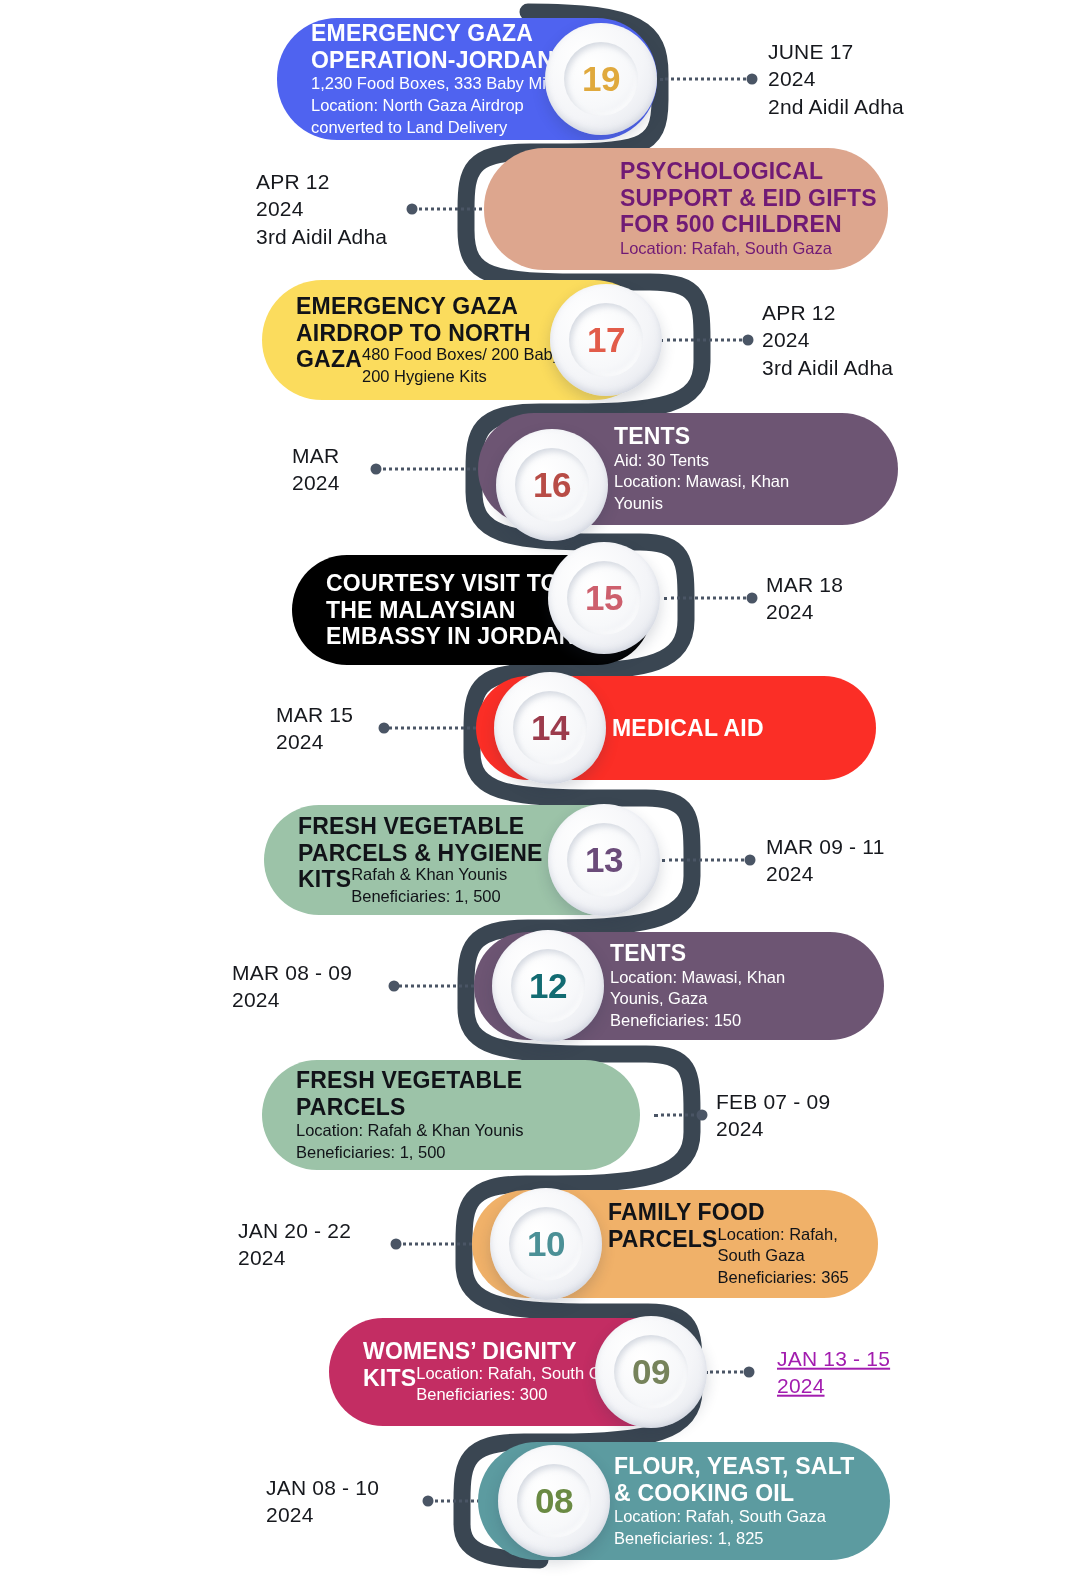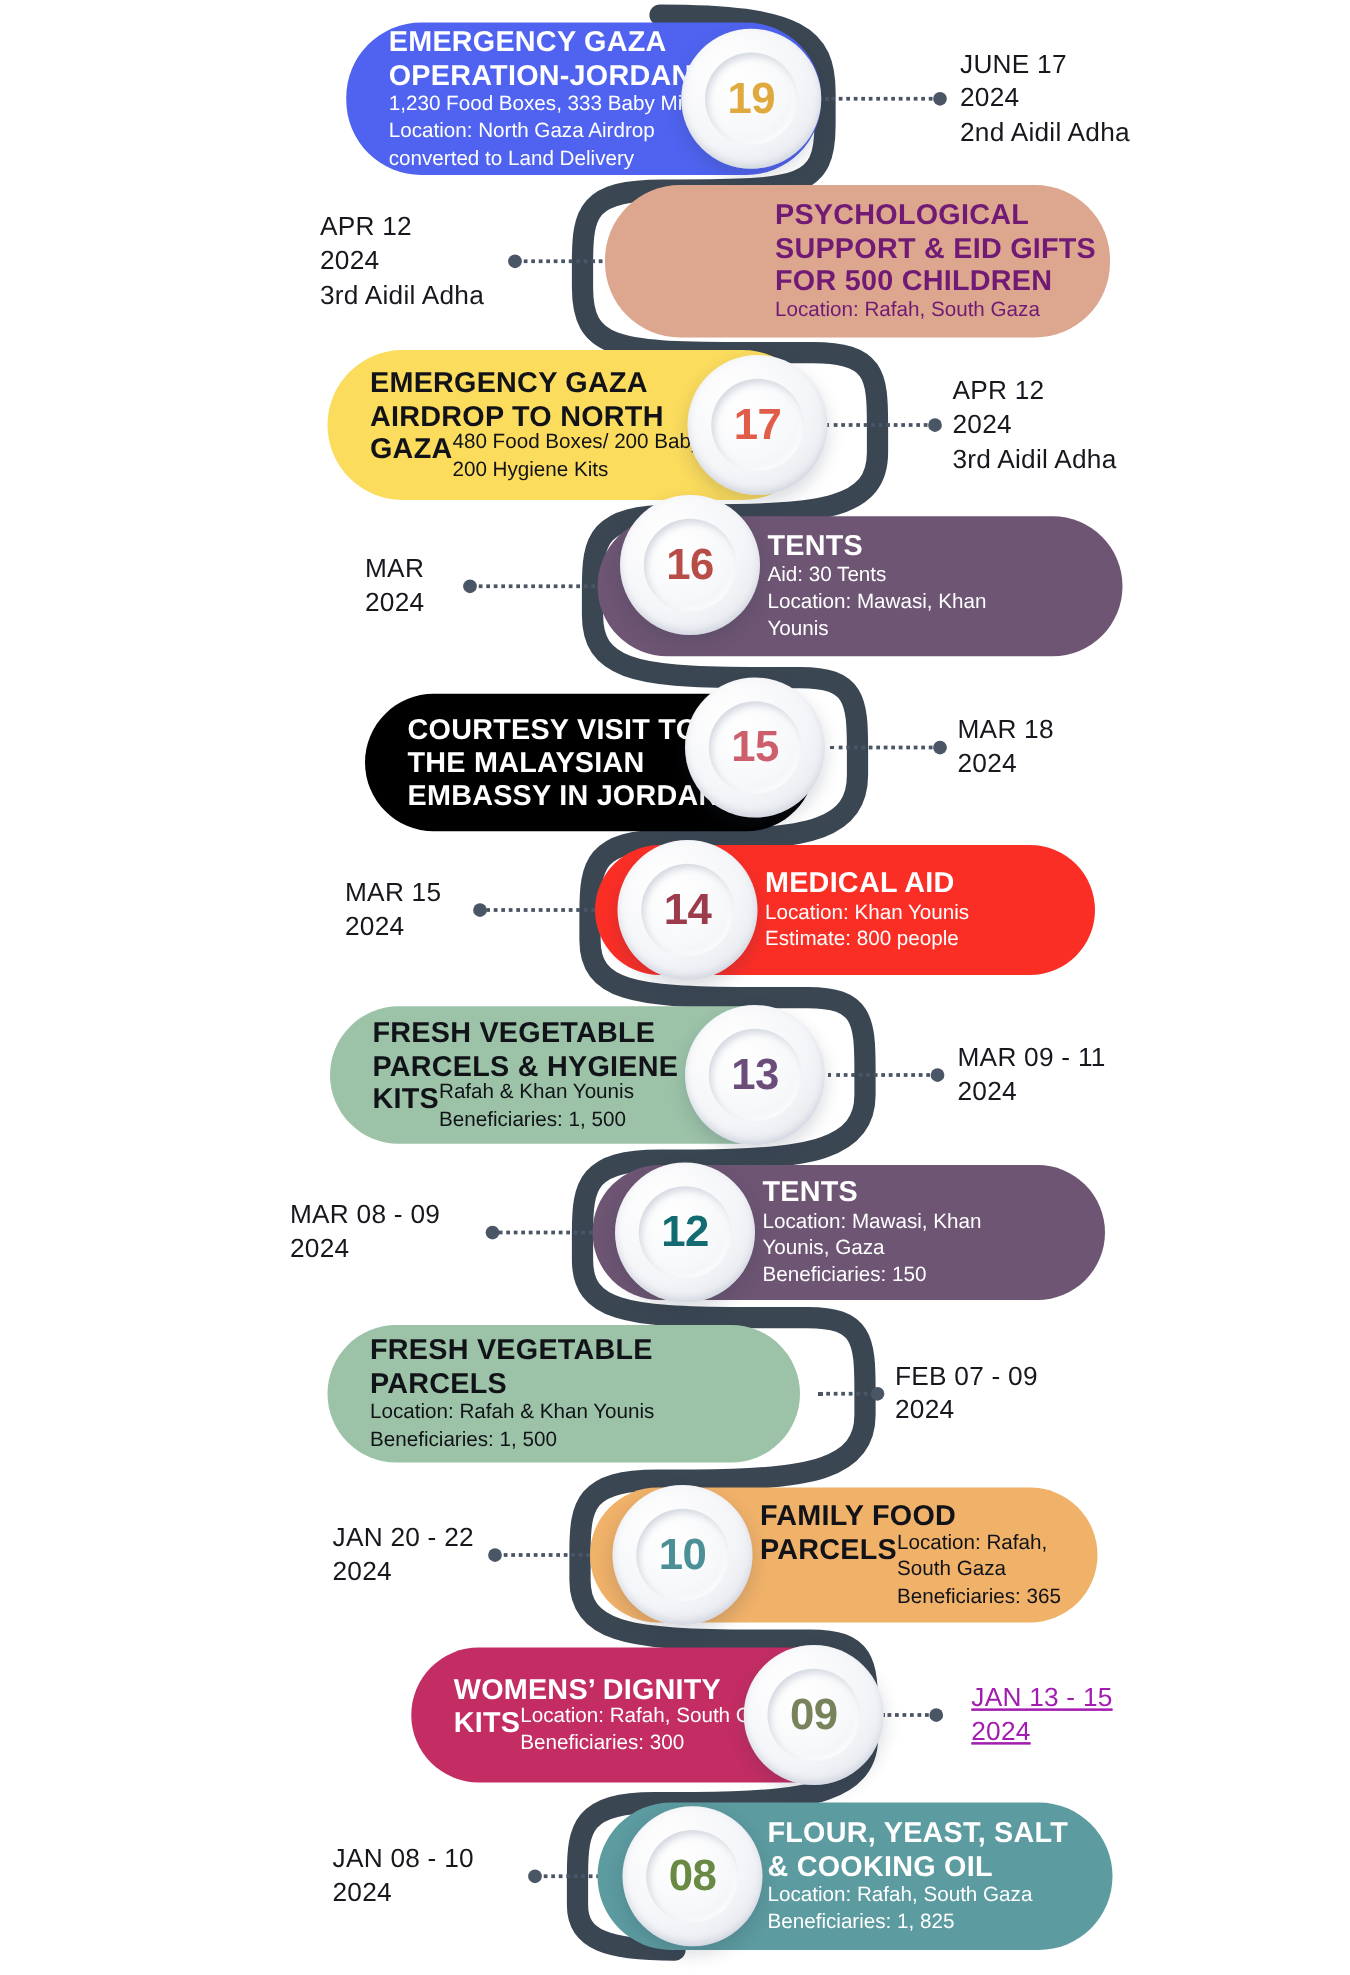--- a/index.html
+++ b/index.html
@@ -228,21 +228,21 @@
       </div>
       <div class="row" style="top: 413px; height: 112px;">
         <div class="pill right" style="left: 478px; width: 420px; height: 112px; background: rgb(109, 85, 115); color: rgb(255, 255, 255); top: 0px;">
           <div class="pill-text">
             <span class="title" style="display: block;">TENTS</span>
             <span class="sub" style="display: block;">Aid: 30 Tents
 Location: Mawasi, Khan
 Younis</span>
           </div>
         </div>
-        <div class="medal" style="left: 496px; top: 39px;">
+        <div class="medal" style="left: 496px; top: 72px;">
           <span class="num" style="color: rgb(184, 76, 70);">16</span>
         </div>
         <div class="conn" style="left: 376px; width: 114px; top: 56px; border-top-color: rgb(74, 85, 101);"></div>
         <div class="dot" style="left: 376px; top: 56px; background: rgb(74, 85, 101);"></div>
         <div class="date l" style="left: 292px; top: 56px; color: rgb(22, 24, 29);">MAR
 2024</div>
       </div>
       <div class="row" style="top: 543px; height: 110px;">
         <div class="pill left" style="left: 292px; width: 360px; height: 110px; background: rgb(0, 0, 0); color: rgb(255, 255, 255); top: 0px; margin-top: 12px;">
           <div class="pill-text">
@@ -256,22 +256,20 @@
         </div>
         <div class="conn" style="left: 664px; width: 88px; top: 55px; border-top-color: rgb(74, 85, 101);"></div>
         <div class="dot" style="left: 752px; top: 55px; background: rgb(74, 85, 101);"></div>
         <div class="date r" style="left: 766px; top: 55px; color: rgb(22, 24, 29);">MAR 18
 2024</div>
       </div>
       <div class="row" style="top: 676px; height: 104px;">
         <div class="pill right" style="left: 476px; width: 400px; height: 104px; background: rgb(251, 46, 38); color: rgb(255, 255, 255); top: 0px;">
           <div class="pill-text">
             <span class="title" style="display: block;">MEDICAL AID</span>
-            <span class="sub" style="display: block;">Location: Khan Younis
-Estimate: 800 people</span>
           </div>
         </div>
         <div class="medal" style="left: 494px; top: 52px;">
           <span class="num" style="color: rgb(156, 59, 76);">14</span>
         </div>
         <div class="conn" style="left: 384px; width: 104px; top: 52px; border-top-color: rgb(74, 85, 101);"></div>
         <div class="dot" style="left: 384px; top: 52px; background: rgb(74, 85, 101);"></div>
         <div class="date l" style="left: 276px; top: 52px; color: rgb(22, 24, 29);">MAR 15
 2024</div>
       </div>
@@ -335,21 +333,21 @@
               <span class="sub" style="display: inline-block; vertical-align: top; margin-top: -2px;">Location: Rafah, South Gaza
 Beneficiaries: 365</span>
             </div>
           </div>
         </div>
         <div class="medal" style="left: 490px; top: 54px;">
           <span class="num" style="color: rgb(75, 144, 150);">10</span>
         </div>
         <div class="conn" style="left: 396px; width: 88px; top: 54px; border-top-color: rgb(74, 85, 101);"></div>
         <div class="dot" style="left: 396px; top: 54px; background: rgb(74, 85, 101);"></div>
-        <div class="date l" style="left: 266px; top: 54px; color: rgb(22, 24, 29);">JAN 20 - 22
+        <div class="date l" style="left: 238px; top: 54px; color: rgb(22, 24, 29);">JAN 20 - 22
 2024</div>
       </div>
       <div class="row" style="top: 1318px; height: 108px; margin-left: 45px;">
         <div class="pill left" style="left: 284px; width: 370px; height: 108px; background: rgb(195, 45, 99); color: rgb(255, 255, 255); top: 0px;">
           <div class="pill-text">
             <span class="title" style="display: block;">WOMENS’ DIGNITY</span>
             <div style="display: flex; align-items: flex-start;">
               <span class="title title-inline">KITS  </span>
               <span class="sub" style="display: inline-block; vertical-align: top; margin-top: -2px;">Location: Rafah, South Gaza
 Beneficiaries: 300</span>

